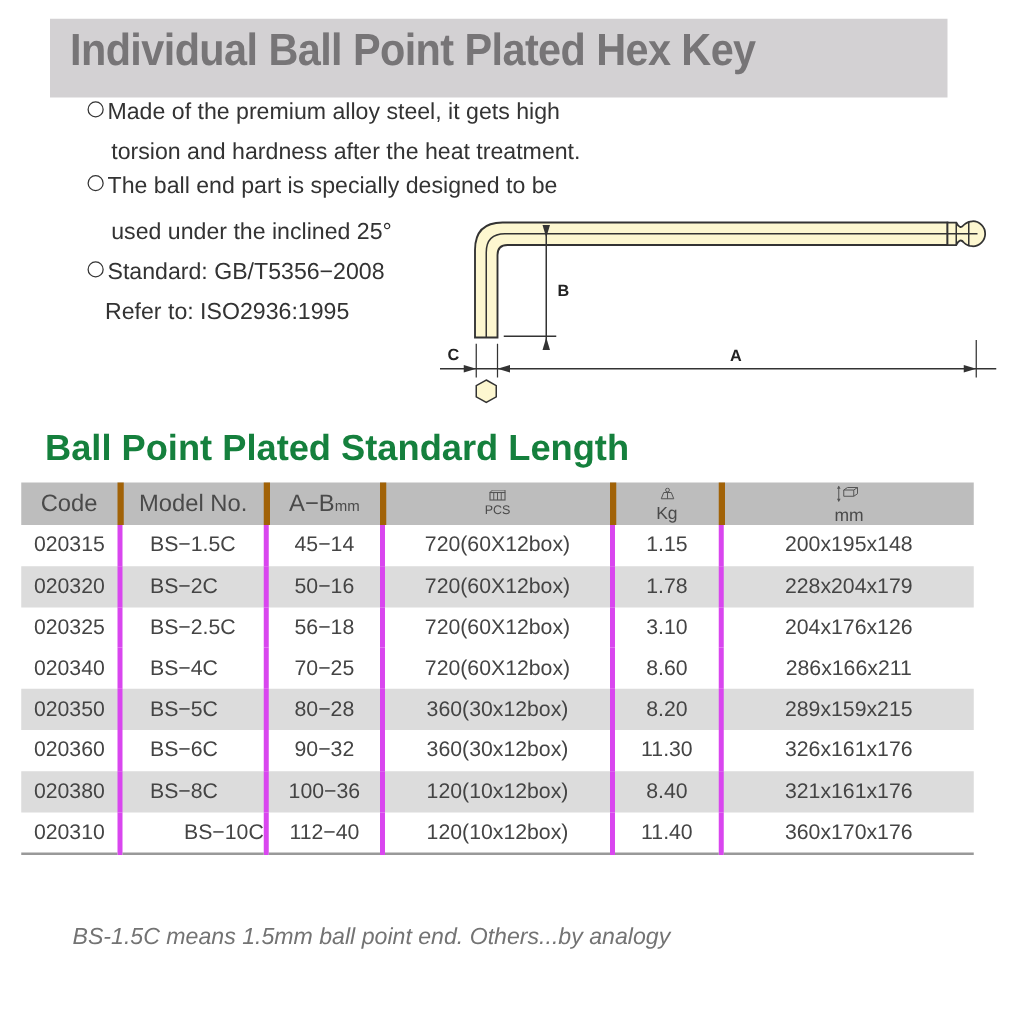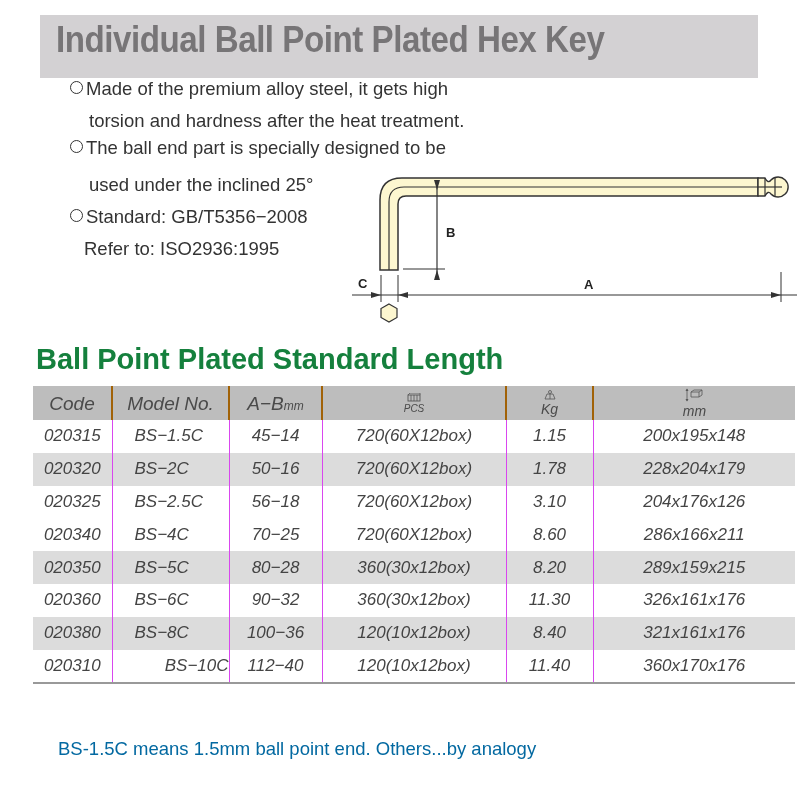--- a/index.html
+++ b/index.html
@@ -4,31 +4,31 @@
 <style>
   html, body { margin:0; padding:0; background:#ffffff; }
   body { width:810px; height:810px; position:relative; overflow:hidden; font-family:"Liberation Sans", sans-serif; color:#333; }
   .title-banner { position:absolute; left:40px; top:15px; width:718px; height:63px; background:#d3d1d3; }
   .title-text { position:absolute; left:16px; top:2px; font-size:36px; font-weight:bold; color:#777577; letter-spacing:-0.5px; transform:scaleX(0.92); transform-origin:left center; white-space:nowrap; line-height:46px; }
   .features { position:absolute; left:70px; top:78px; font-size:18.5px; color:#333; }
   .feat-line { position:absolute; white-space:nowrap; left:0; }
   .bullet { display:inline-block; width:13px; height:13px; border:1.3px solid #333; border-radius:50%; margin-right:3px; vertical-align:1px; box-sizing:border-box; }
   .diagram { position:absolute; left:0; top:0; width:810px; height:340px; pointer-events:none; }
   .section-title { position:absolute; left:36px; top:343px; font-size:29px; font-weight:bold; color:#15803d; white-space:nowrap; }
-  table.spec { position:absolute; left:33px; top:386px; width:762px; border-collapse:collapse; font-size:17px; color:#444;font-style:italic; }
-  table.spec th { background:#bdbdbd; font-weight:normal; height:34px; padding:0; color:#4a4a4a; border-left:2px solid #a16207; line-height:1; }
+  table.spec { position:absolute; left:17px; top:386px; width:762px; border-collapse:collapse; font-size:17px; color:#444; }
+  table.spec th { background:#bdbdbd; font-weight:normal; height:34px; padding:0; color:#4a4a4a; border-left:5px solid #a16207; line-height:1; }
   table.spec th:first-child, table.spec td:first-child { border-left:none; }
-  table.spec td { height:32.8px; padding:0; text-align:center; border-left:1px solid #d946ef; }
+  table.spec td { height:32.8px; padding:0; text-align:center; border-left:4px solid #d946ef; }
   table.spec tr.stripe td { background:#dcdcdc; }
   table.spec tbody tr:last-child td { border-bottom:2px solid #999; }
   th .h-big { font-size:19px; }
   th .h-small { font-size:13px; display:block; }
   th .h-icon { display:block; font-size:10px; line-height:11px; color:#555; }
   .mm-sub { font-size:12px; }
-  .footer-note { position:absolute; left:58px; top:738px; font-size:18.5px; color:#0369a1; white-space:nowrap; }
+  .footer-note { position:absolute; left:58px; top:738px; font-size:18.5px; color:#737373; white-space:nowrap;font-style:italic; }
 </style>
 </head>
 <body>
 
 <div class="title-banner">
   <div class="title-text">Individual Ball Point Plated Hex Key</div>
 </div>
 
 <div class="features">
   <div class="feat-line" style="top:0px;">

